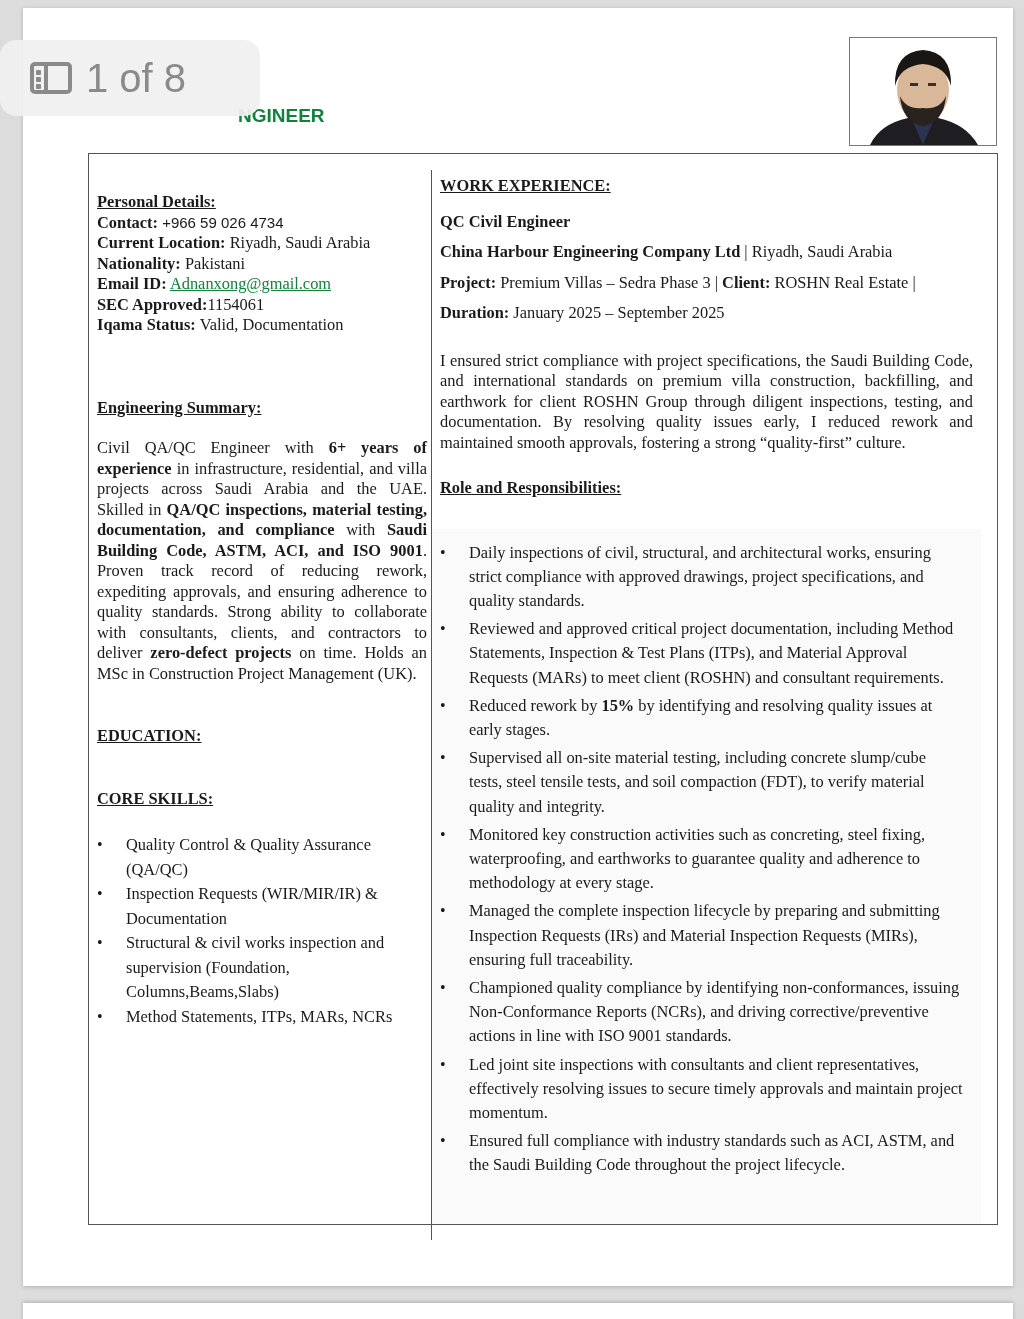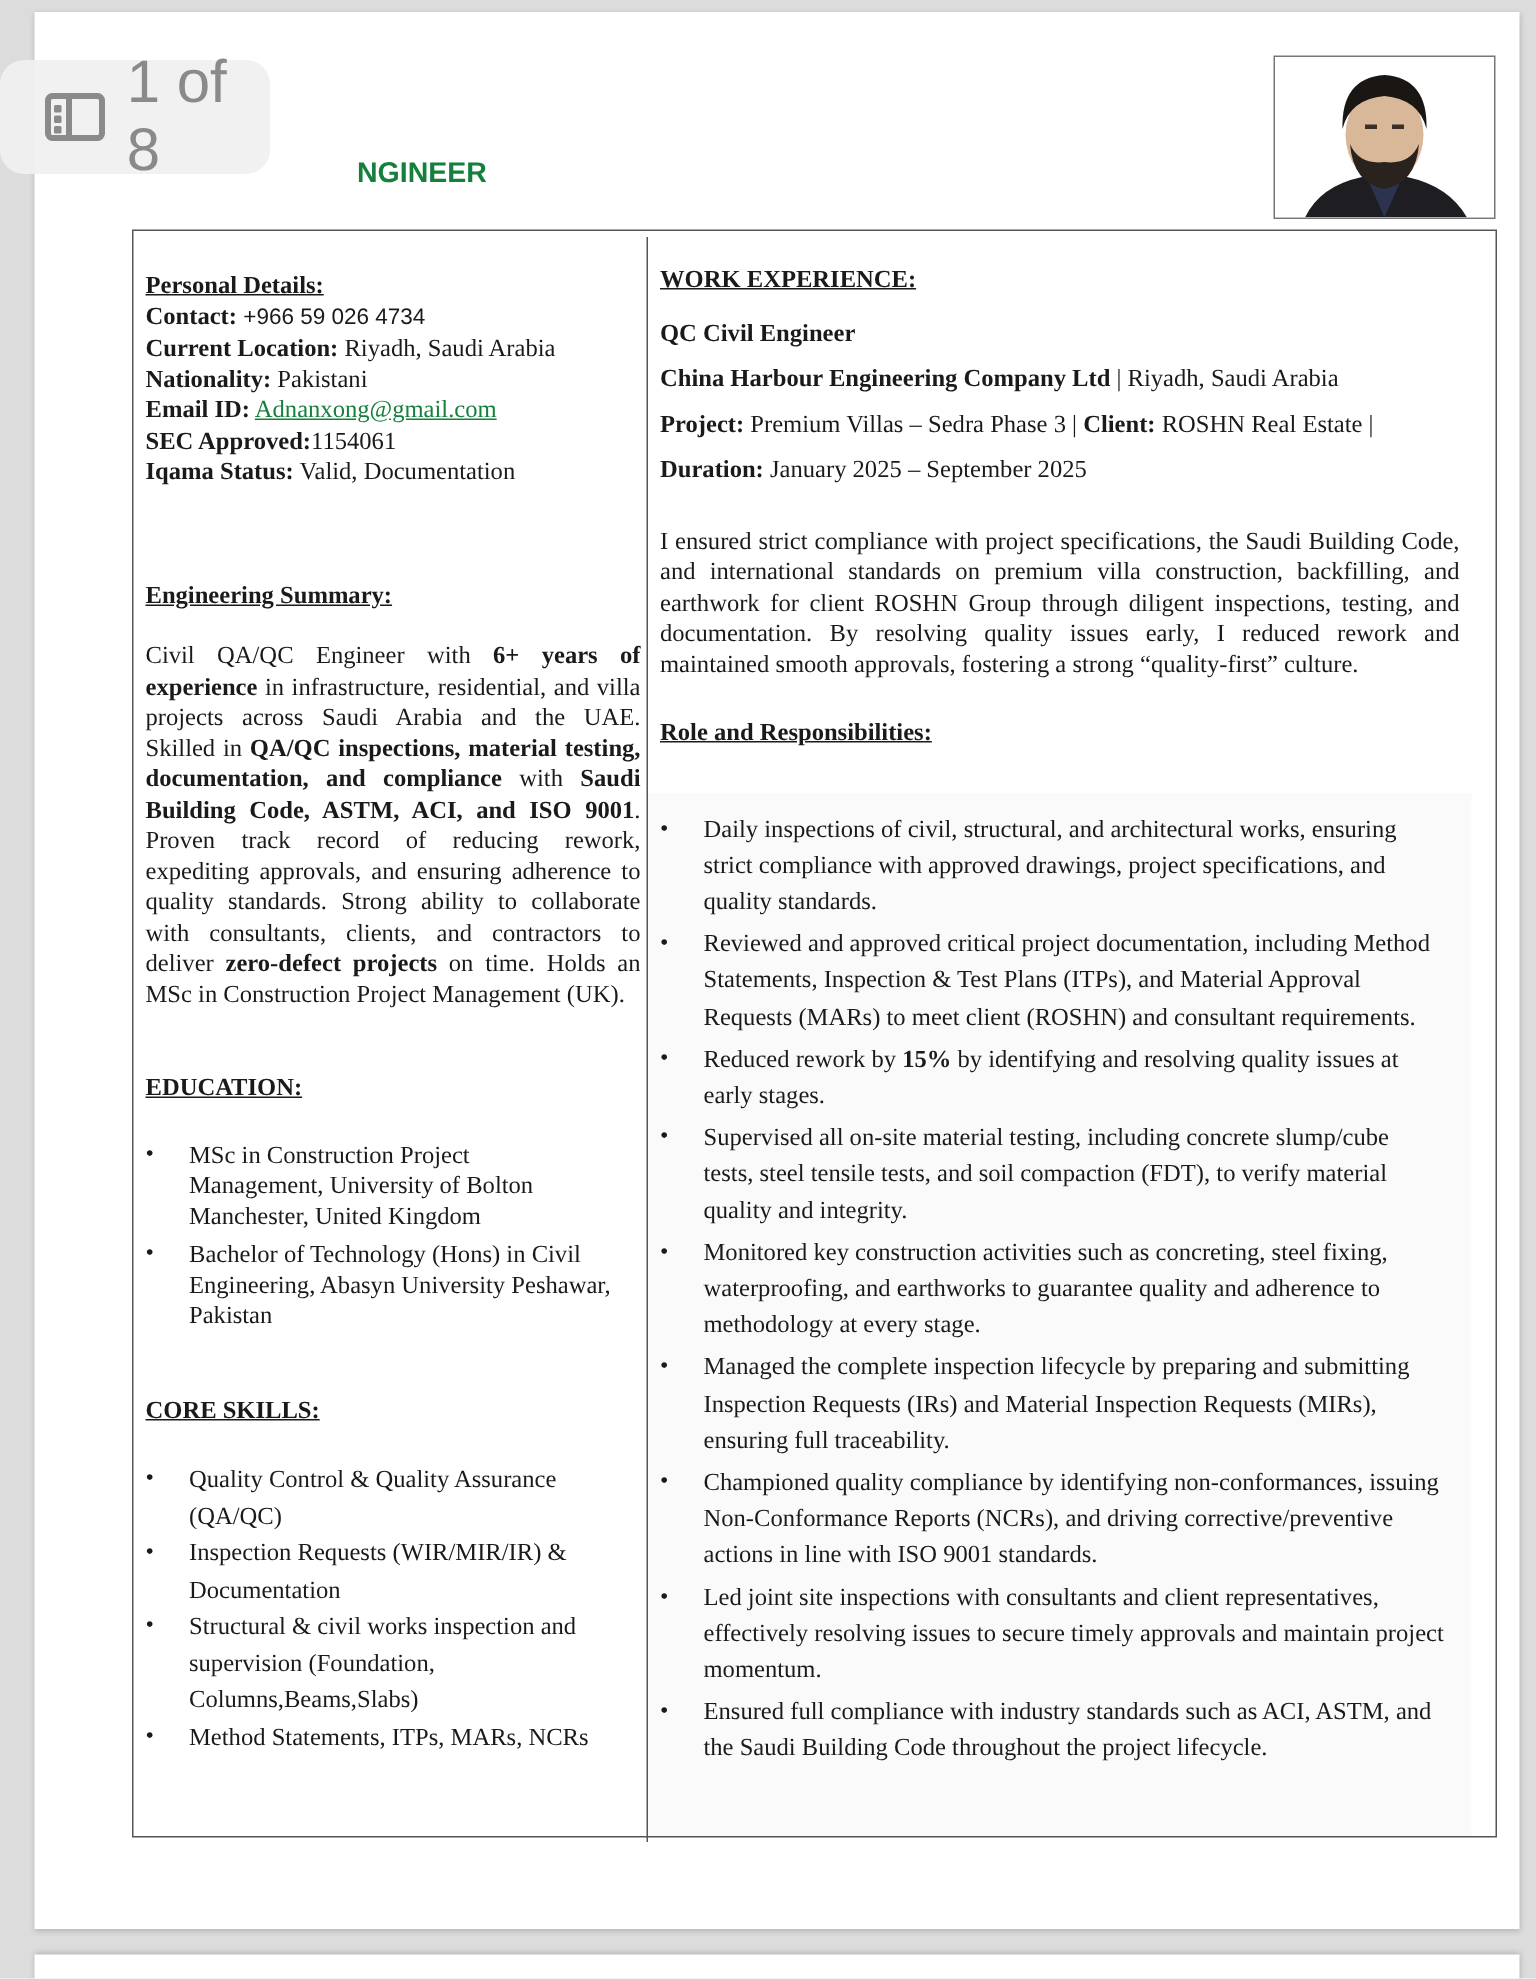--- a/index.html
+++ b/index.html
@@ -1,27 +1,27 @@
 <!DOCTYPE html>
 <html><head>
 <meta charset="utf-8">
 <style>
   html,body{margin:0;padding:0;}
   body{width:1024px;height:1319px;background:#dcdcdc;position:relative;overflow:hidden;font-family:"Liberation Serif",serif;color:#1a1a1a;}
   .page{position:absolute;left:23px;top:8px;width:990px;height:1278px;background:#fff;box-shadow:0 1px 4px rgba(0,0,0,.2);}
   .page2{position:absolute;left:23px;top:1303px;width:990px;height:40px;background:#fff;box-shadow:0 -1px 4px rgba(0,0,0,.2);}
   .title{position:absolute;left:215px;top:97px;font-family:"Liberation Sans",sans-serif;font-weight:bold;font-size:19px;color:#15803d;}
   .photo{position:absolute;left:826px;top:29px;width:146px;height:107px;border:1px solid #777;background:#fff;overflow:hidden;}
-  .badge{position:absolute;left:0;top:40px;width:180px;height:76px;background:rgba(240,240,240,.93);border-radius:16px;display:flex;align-items:center;padding-left:30px;box-sizing:border-box;}
+  .badge{position:absolute;left:0;top:40px;width:260px;height:76px;background:rgba(240,240,240,.93);border-radius:16px;display:flex;align-items:center;padding-left:30px;box-sizing:border-box;}
   .badge-icon{width:42px;height:32px;border:4px solid #8a8a8a;border-radius:5px;box-sizing:border-box;position:relative;margin-right:14px;}
   .badge-icon:before{content:"";position:absolute;left:10px;top:0;bottom:0;border-left:4px solid #8a8a8a;}
   .badge-icon i{position:absolute;left:2px;width:5px;height:5px;background:#8a8a8a;border-radius:1px;}
   .badge-text{font-family:"Liberation Sans",sans-serif;font-size:40px;color:#8a8a8a;}
   .table{position:absolute;left:65px;top:145px;width:910px;height:1072px;border:1px solid #555;box-sizing:border-box;}
-  .colL{position:absolute;left:0;top:4px;width:343px;height:100%;border-right:1px solid #555;box-sizing:border-box;padding:22px 4px 0 8px;font-size:16.4px;line-height:20.5px;}
+  .colL{position:absolute;left:0;top:16px;width:343px;height:100%;border-right:1px solid #555;box-sizing:border-box;padding:22px 4px 0 8px;font-size:16.4px;line-height:20.5px;}
   .colR{position:absolute;left:343px;top:0;right:16px;height:100%;padding:20px 8px 0 8px;box-sizing:border-box;font-size:16.4px;line-height:20.5px;background:linear-gradient(#fff 0,#fff 375px,#fafafa 375px);}
   .h{font-weight:bold;text-decoration:underline;}
   b{font-weight:bold;}
   .just{text-align:justify;}
   a.email{color:#15803d;text-decoration:underline;}
   ul{margin:0;padding:0;list-style:none;}
   li{position:relative;padding-left:29px;}
   li:before{content:"•";position:absolute;left:0;top:0;font-size:16px;}
   .rr li{line-height:24.2px;margin-bottom:4px;}
   .sk li{line-height:24.5px;}
@@ -56,24 +56,20 @@
         <div><b>Iqama Status:</b><span> Valid, Documentation</span></div>
       </div>
 
       <div style="margin-top:62px">
         <div class="h">Engineering Summary:</div>
         <p class="just" style="margin:20px 0 0 0"><span>Civil QA/QC Engineer with </span><b>6+ years of experience</b><span> in infrastructure, residential, and villa projects across Saudi Arabia and the UAE. Skilled in </span><b>QA/QC inspections, material testing, documentation, and compliance</b><span> with </span><b>Saudi Building Code, ASTM, ACI, and ISO 9001</b><span>. Proven track record of reducing rework, expediting approvals, and ensuring adherence to quality standards. Strong ability to collaborate with consultants, clients, and contractors to deliver </span><b>zero-defect projects</b><span> on time. Holds an MSc in Construction Project Management (UK).</span></p>
       </div>
 
       <div style="margin-top:42px">
         <div class="h">EDUCATION:</div>
-        <ul style="margin-top:24px">
-          <li style="padding-right:40px">MSc in Construction Project Management, University of Bolton Manchester, United Kingdom</li>
-          <li style="margin-top:5px">Bachelor of Technology (Hons) in Civil Engineering, Abasyn University Peshawar, Pakistan</li>
-        </ul>
       </div>
 
       <div style="margin-top:42px">
         <div class="h">CORE SKILLS:</div>
         <ul class="sk" style="margin-top:24px">
           <li>Quality Control &amp; Quality Assurance (QA/QC)</li>
           <li>Inspection Requests (WIR/MIR/IR) &amp; Documentation</li>
           <li style="padding-right:10px">Structural &amp; civil works inspection and supervision (Foundation, Columns,Beams,Slabs)</li>
           <li>Method Statements, ITPs, MARs, NCRs</li>
         </ul>

